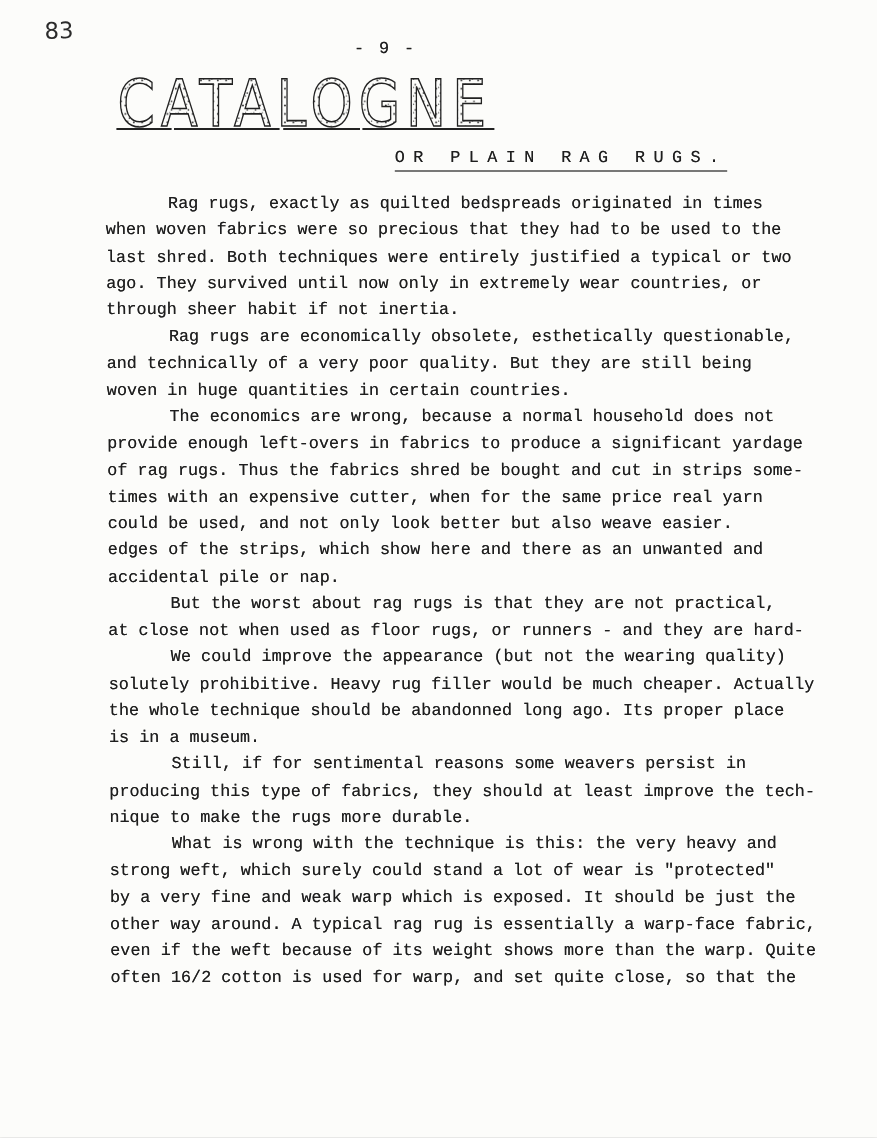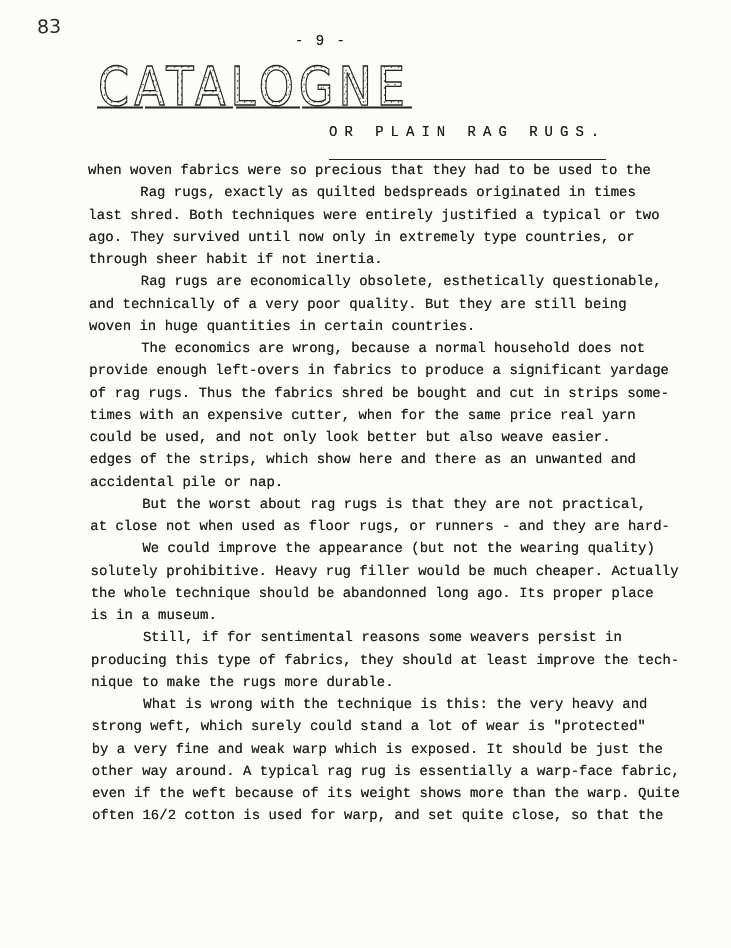--- a/index.html
+++ b/index.html
@@ -24,21 +24,21 @@
     font-size:14px;letter-spacing:2px;
     text-shadow:0 0 .4px rgba(20,20,20,.7);
     white-space:pre;
   }
   .title-svg{position:absolute;left:96px;top:58px;}
   .heading{
     position:absolute;left:329px;top:122px;
     font-size:14px;line-height:20px;
     letter-spacing:7px;word-spacing:0px;
     white-space:pre;
-    padding-bottom:17px;
+    padding-bottom:0;
     border-bottom:1.6px solid #222;
     text-shadow:0 0 .4px rgba(20,20,20,.7);
   }
   .body-block{
     position:absolute;left:88px;top:159px;
     font-size:14px;
     text-shadow:0 0 .4px rgba(20,20,20,.75);
     transform:skewX(0.35deg);
     transform-origin:top left;
   }
@@ -67,24 +67,24 @@
       </pattern>
     </defs>
     <text x="2" y="47" font-size="54" letter-spacing="6" textLength="312" lengthAdjust="spacingAndGlyphs" font-family="'DejaVu Sans', sans-serif" fill="url(#stipple)" stroke="#222" stroke-width="1.3">CATALOGNE</text>
     <line x1="1" y1="49.5" x2="319" y2="49.5" stroke="#222" stroke-width="1.8" stroke-dasharray="46 2 88 3 64 2 110"></line>
   </svg>
 
   <div class="heading">OR PLAIN RAG RUGS.</div>
 
   <div class="body-block">
       <div class="paragraph">
+        <div class="line first">Rag rugs, exactly as quilted bedspreads originated in times</div>
         <div class="line">when woven fabrics were so precious that they had to be used to the</div>
-        <div class="line first">Rag rugs, exactly as quilted bedspreads originated in times</div>
         <div class="line">last shred. Both techniques were entirely justified a typical or two</div>
-        <div class="line">ago. They survived until now only in extremely type countries, or</div>
+        <div class="line">ago. They survived until now only in extremely wear countries, or</div>
         <div class="line">through sheer habit if not inertia.</div>
       </div>
       <div class="paragraph">
         <div class="line first">Rag rugs are economically obsolete, esthetically questionable,</div>
         <div class="line">and technically of a very poor quality. But they are still being</div>
         <div class="line">woven in huge quantities in certain countries.</div>
       </div>
       <div class="paragraph">
         <div class="line first">The economics are wrong, because a normal household does not</div>
         <div class="line">provide enough left-overs in fabrics to produce a significant yardage</div>

